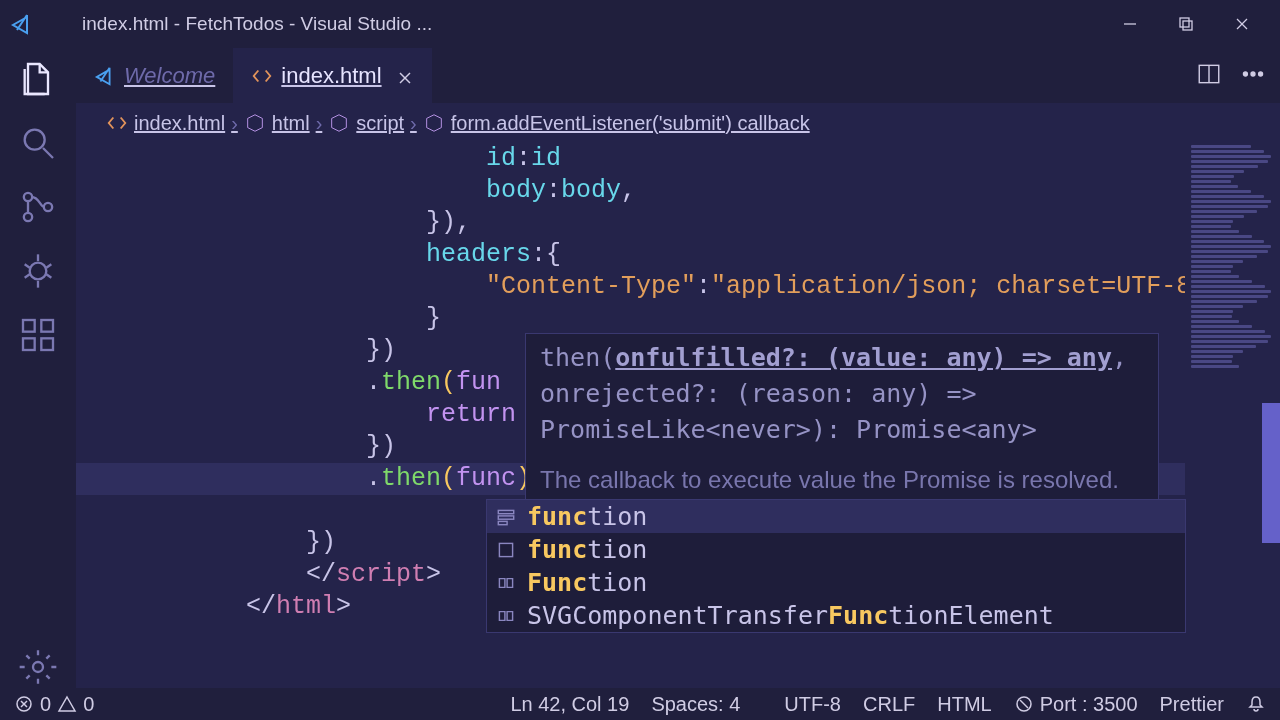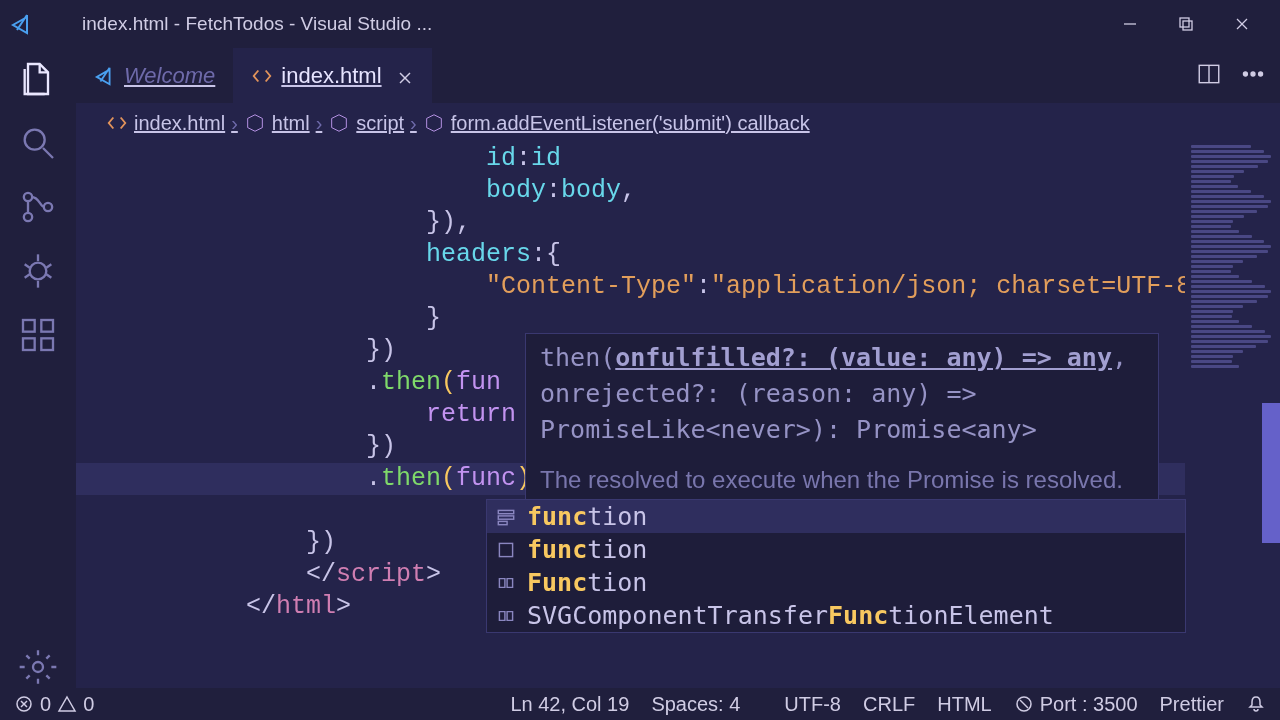--- a/index.html
+++ b/index.html
@@ -260,21 +260,21 @@
           <div class="code-line"></div>
           <div class="code-line"><span>    </span><span class="tok-punct">})</span></div>
           <div class="code-line"><span>    </span><span class="tok-punct">&lt;/</span><span class="tok-tag">script</span><span class="tok-punct">&gt;</span></div>
           <div class="code-line"><span class="tok-punct">&lt;/</span><span class="tok-tag">html</span><span class="tok-punct">&gt;</span></div>
         </div>
 
       <div class="sig-help">
         <div>
           <span>then(</span><span class="sig-active">onfulfilled?: (value: any) =&gt; any</span><span>, onrejected?: (reason: any) =&gt; PromiseLike&lt;never&gt;): Promise&lt;any&gt;</span>
         </div>
-        <div class="sig-desc">The resolved to execute when the Promise is resolved.</div>
+        <div class="sig-desc">The callback to execute value the Promise is resolved.</div>
       </div>
 
       <div class="ac" id="ac">
           <div class="ac-row sel">
             <span class="ac-ico">
               <svg viewBox="0 0 20 20">
                 <rect x="3" y="4" width="14" height="3"></rect>
                 <rect x="3" y="9" width="14" height="3"></rect>
                 <rect x="3" y="14" width="8" height="3"></rect>
               </svg>

